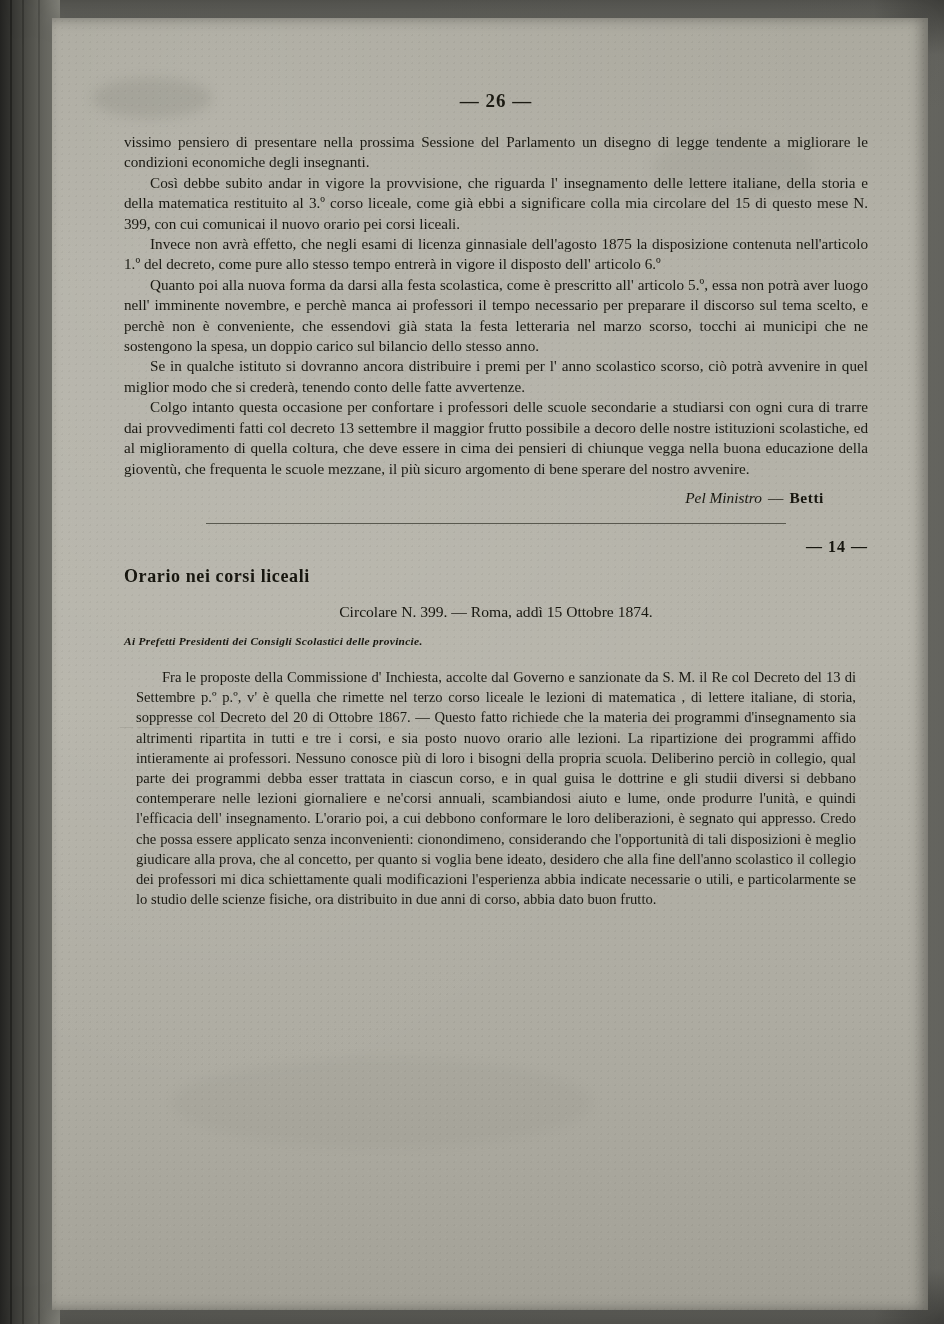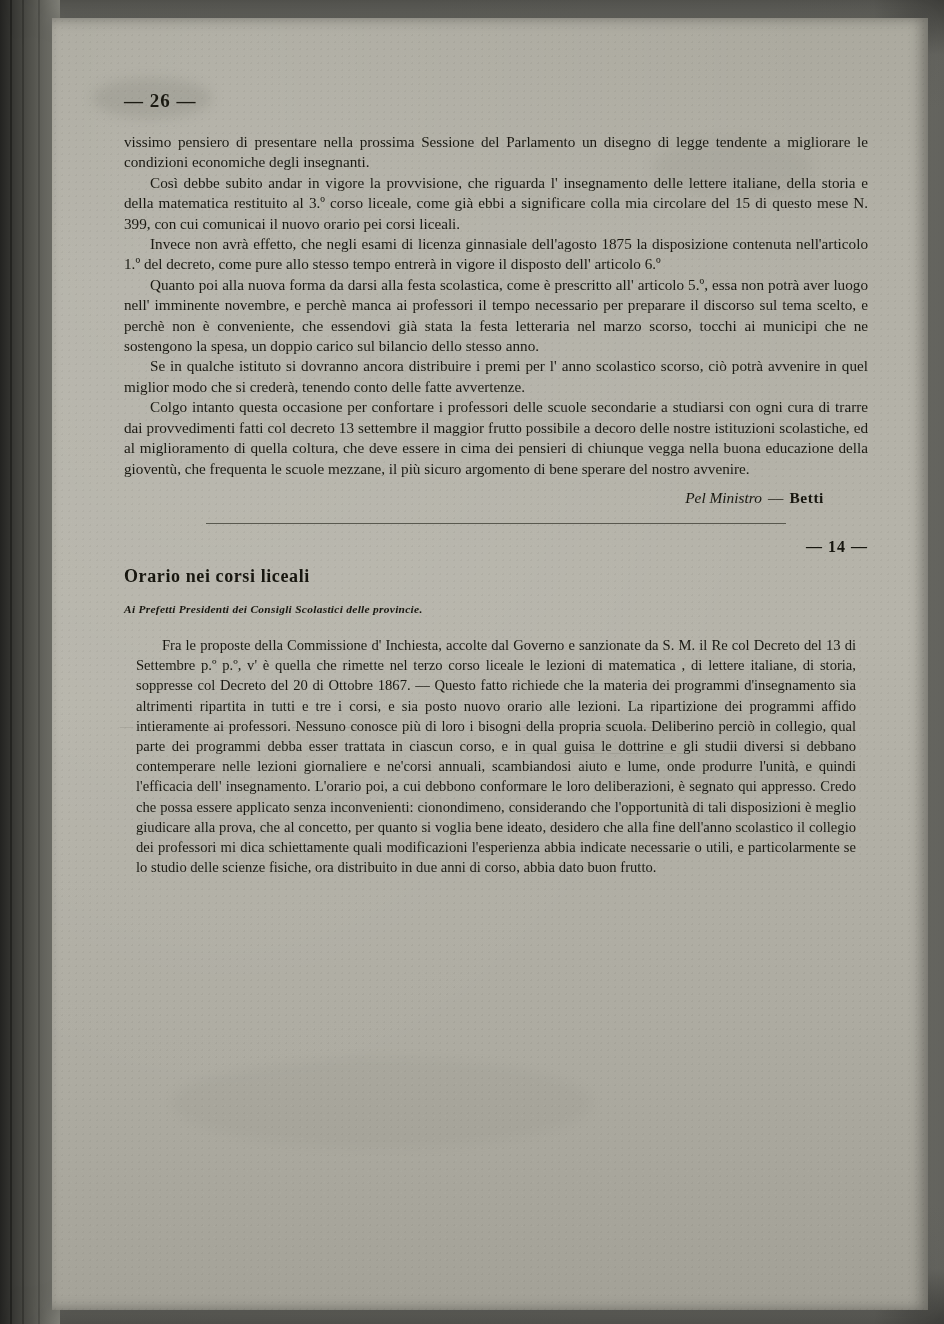--- a/index.html
+++ b/index.html
@@ -63,20 +63,21 @@
     filter: blur(6px);
   }
   .content {
     position: absolute;
     top: 0; left: 0; right: 0; bottom: 0;
     padding: 72px 60px 30px 72px;
     box-sizing: border-box;
     color: #17160f;
   }
   .page-number {
+    text-align: center;
     font-size: 19px;
     font-weight: bold;
     letter-spacing: 1px;
     color: #1b1a12;
     margin-bottom: 20px;
   }
   p.body {
     margin: 0;
     font-size: 15.2px;
     line-height: 20.4px;
@@ -188,20 +189,21 @@
       <p class="body">Colgo intanto questa occasione per confortare i professori delle scuole secondarie a studiarsi con ogni cura di trarre dai provvedimenti fatti col decreto 13 settembre il maggior frutto possibile a decoro delle nostre istituzioni scolastiche, ed al miglioramento di quella coltura, che deve essere in cima dei pensieri di chiunque vegga nella buona educazione della gioventù, che frequenta le scuole mezzane, il più sicuro argomento di bene sperare del nostro avvenire.</p>
 
       <div class="sig">
         <span class="role">Pel Ministro</span><span class="dash">—</span><span class="name">Betti</span>
       </div>
 
       <div class="rule"></div>
 
       <div class="sec-num">— 14 —</div>
       <div class="sec-title">Orario nei corsi liceali</div>
+      <div class="circ-line">Circolare N. 399. — Roma, addì 15 Ottobre 1874.</div>
       <div class="addressee">Ai Prefetti Presidenti dei Consigli Scolastici delle provincie.</div>
 
       <p class="body2">Fra le proposte della Commissione d' Inchiesta, accolte dal Governo e sanzionate da S. M. il Re col Decreto del 13 di Settembre p.º p.º, v' è quella che rimette nel terzo corso liceale le lezioni di matematica , di lettere italiane, di storia, soppresse col Decreto del 20 di Ottobre 1867. — Questo fatto richiede che la materia dei programmi d'insegnamento sia altrimenti ripartita in tutti e tre i corsi, e sia posto nuovo orario alle lezioni. La ripartizione dei programmi affido intieramente ai professori. Nessuno conosce più di loro i bisogni della propria scuola. Deliberino perciò in collegio, qual parte dei programmi debba esser trattata in ciascun corso, e in qual guisa le dottrine e gli studii diversi si debbano contemperare nelle lezioni giornaliere e ne'corsi annuali, scambiandosi aiuto e lume, onde produrre l'unità, e quindi l'efficacia dell' insegnamento. L'orario poi, a cui debbono conformare le loro deliberazioni, è segnato qui appresso. Credo che possa essere applicato senza inconvenienti: cionondimeno, considerando che l'opportunità di tali disposizioni è meglio giudicare alla prova, che al concetto, per quanto si voglia bene ideato, desidero che alla fine dell'anno scolastico il collegio dei professori mi dica schiettamente quali modificazioni l'esperienza abbia indicate necessarie o utili, e particolarmente se lo studio delle scienze fisiche, ora distribuito in due anni di corso, abbia dato buon frutto.</p>
     </div>
 
     <div class="speckle"></div>
   </div>
 </div>
 
 </body></html>

